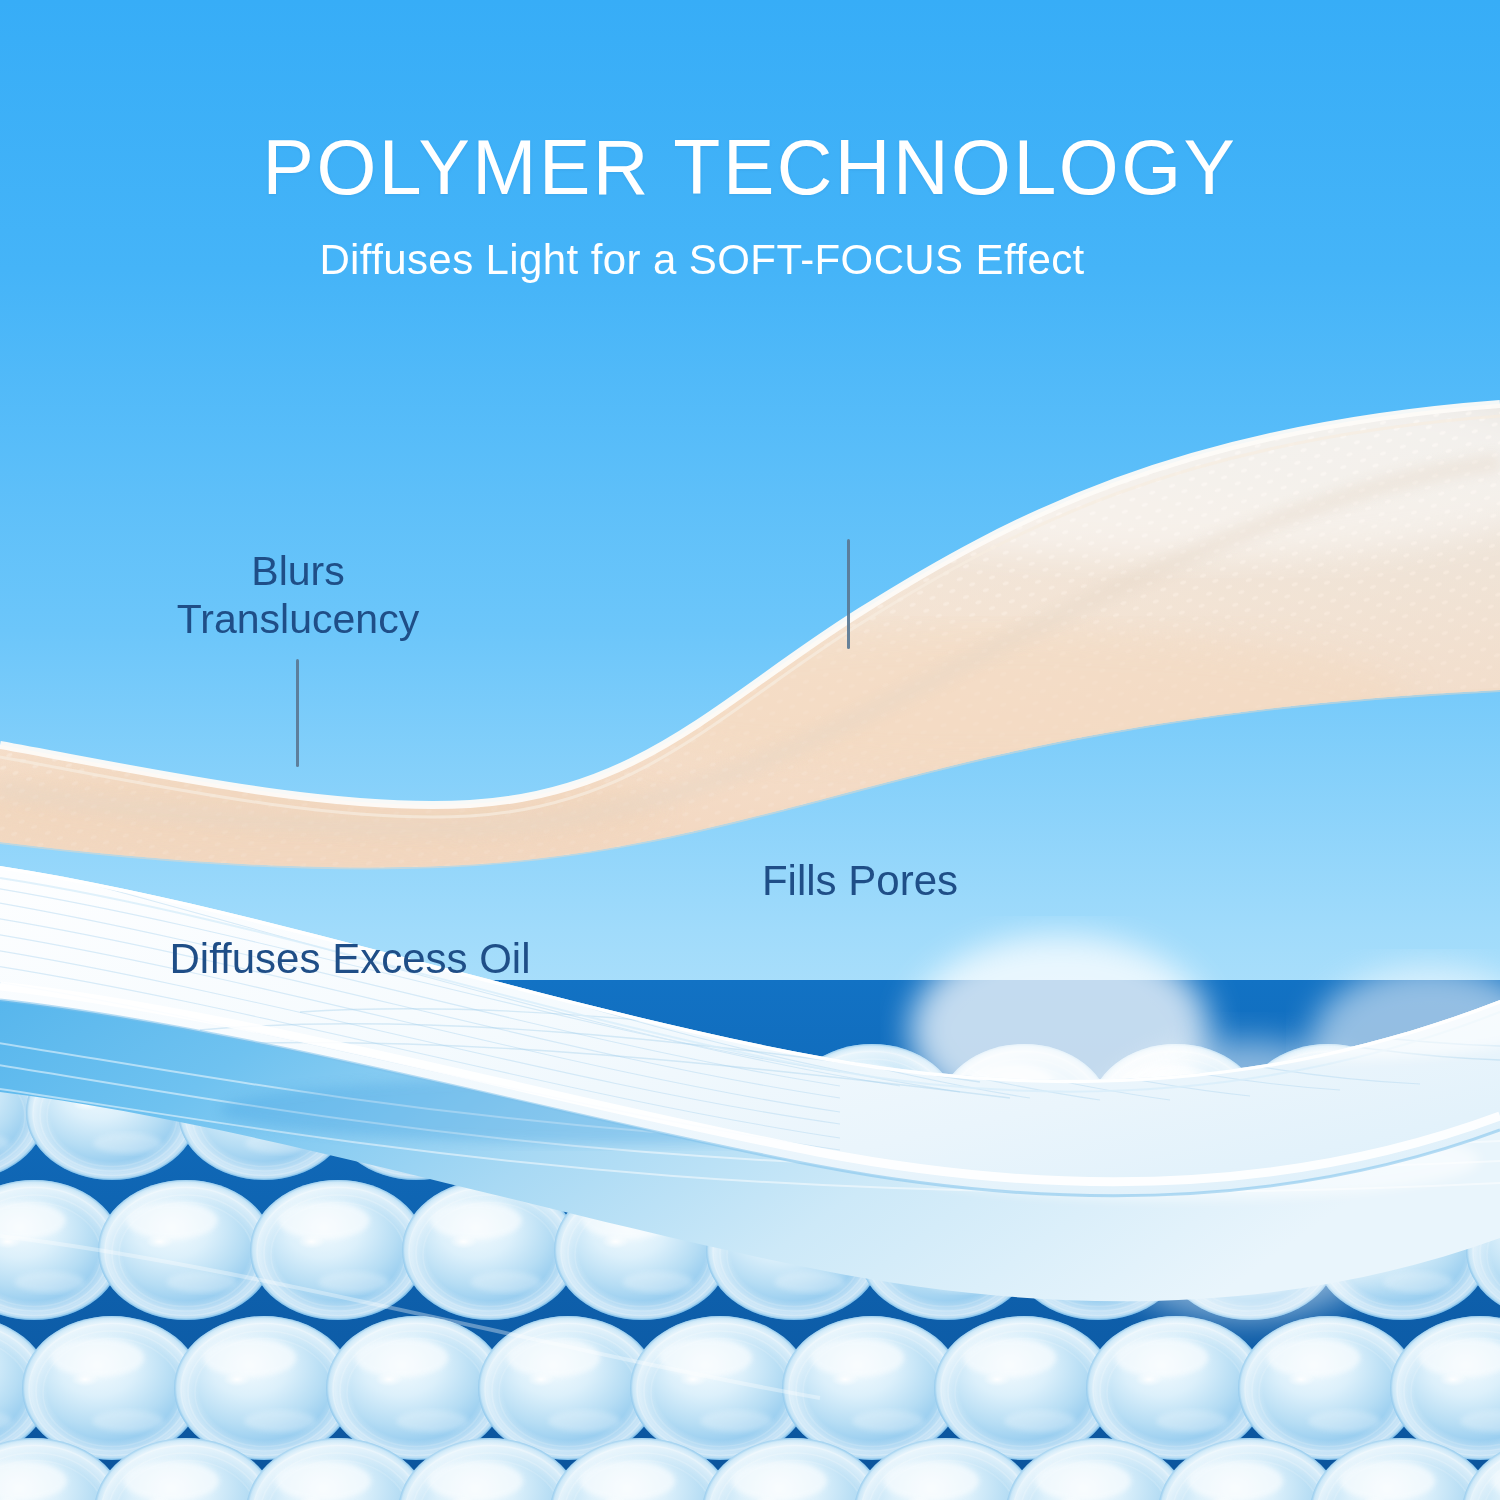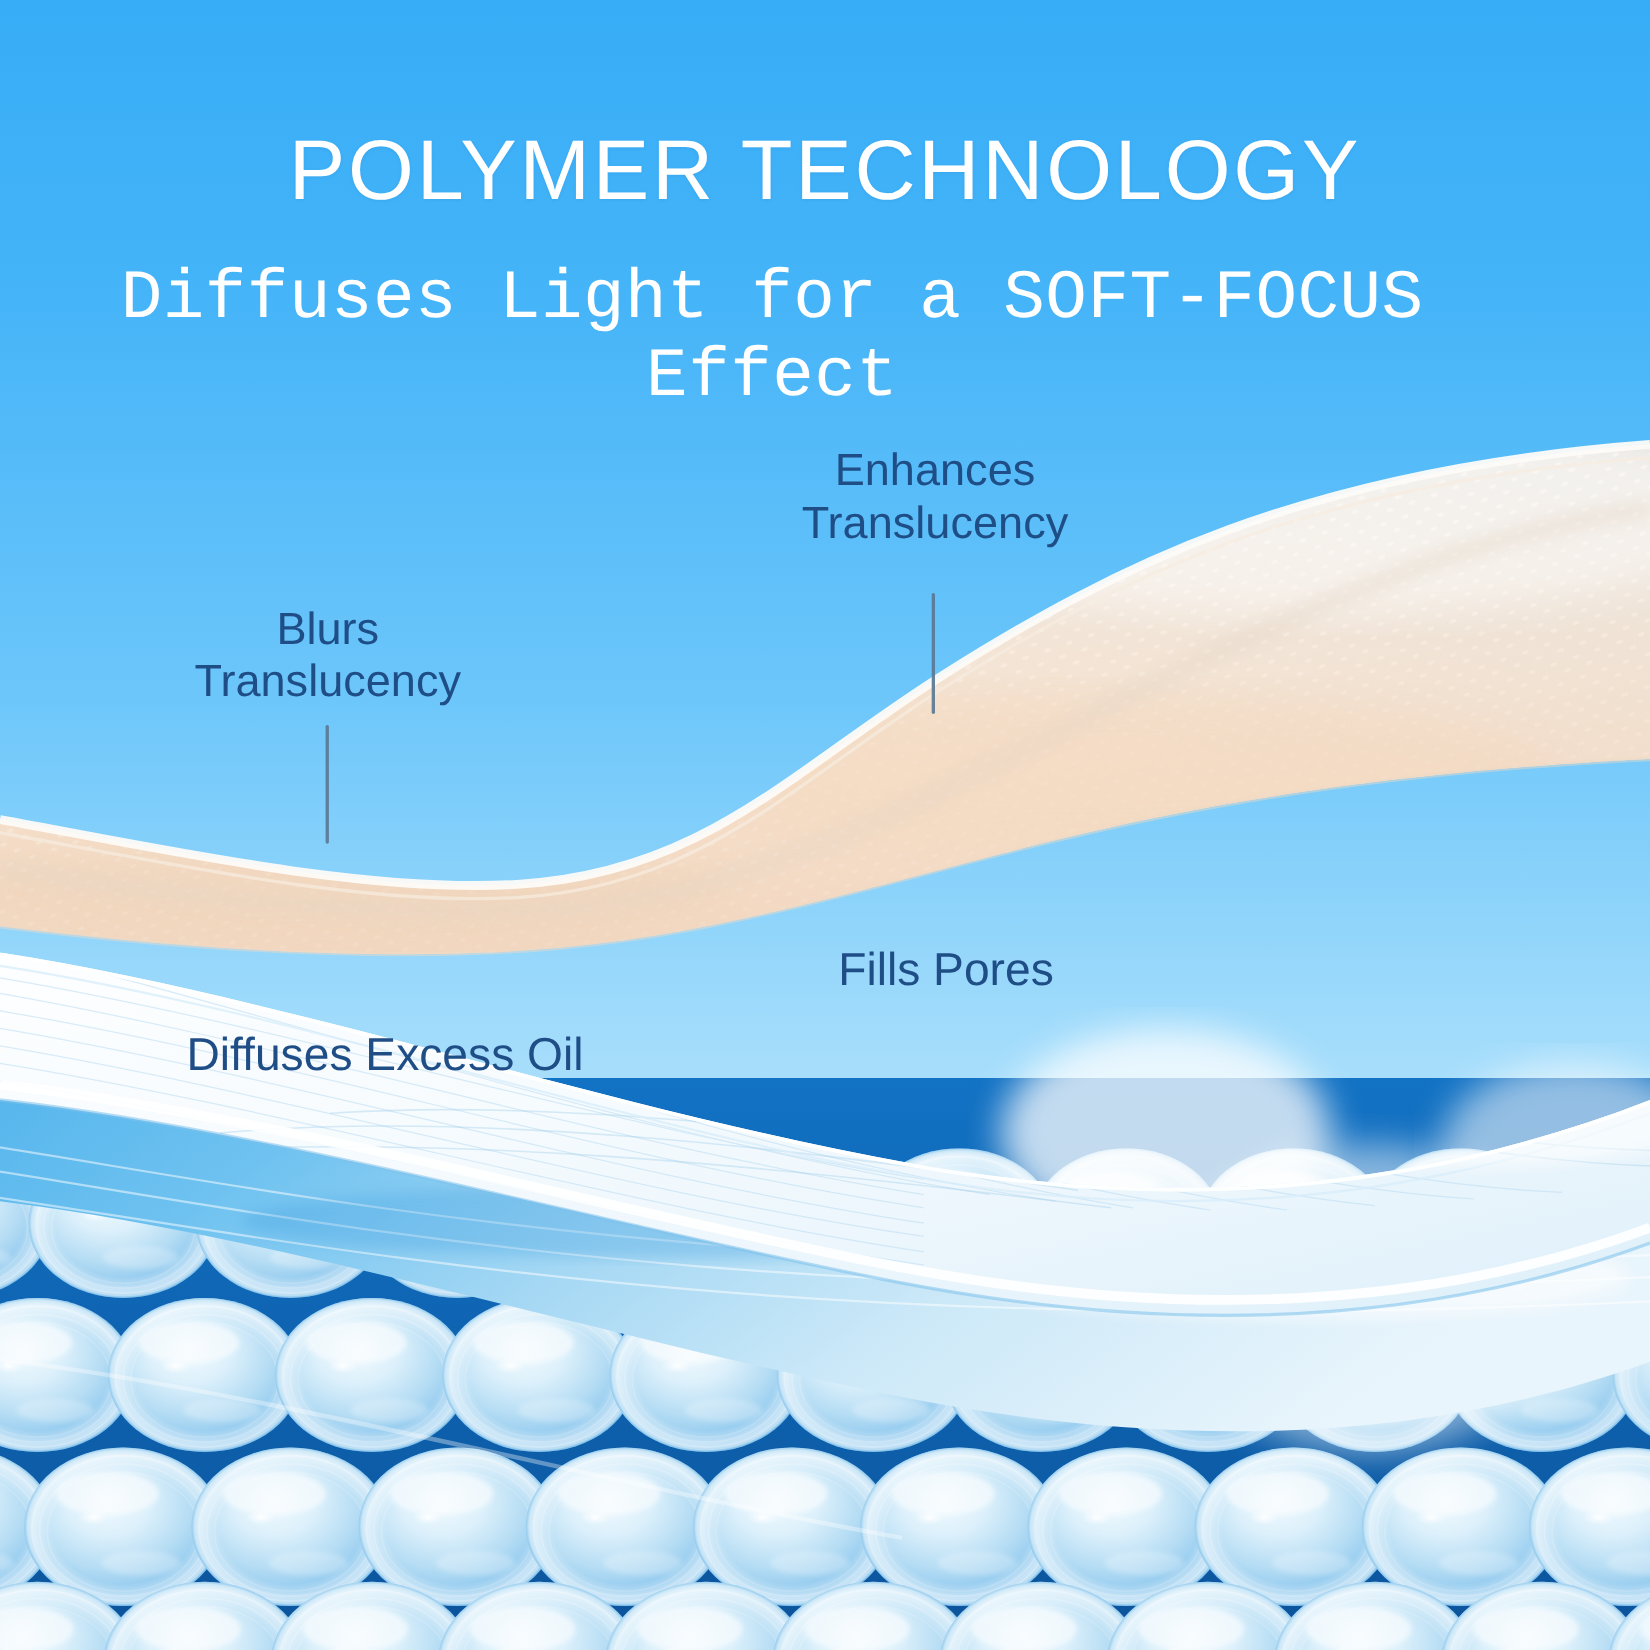--- a/index.html
+++ b/index.html
@@ -7,30 +7,30 @@
     position:relative;
     width:1500px;height:1500px;
     overflow:hidden;
     font-family:"Liberation Sans", sans-serif;
     background:linear-gradient(to bottom,#37ADF7 0%,#45B4F8 18%,#6CC6FA 42%,#A0DBFB 62%,#BEE6FA 76%,#CDEBFB 88%,#D6EEFC 100%);
   }
   .layer{position:absolute;left:0;top:0;width:1500px;height:1500px;}
 
   
   #title{
-    position:absolute;left:0;top:115px;width:1500px;
+    position:absolute;left:0;top:127px;width:1500px;
     text-align:center;color:#ffffff;
     font-size:77px;font-weight:300;letter-spacing:2.5px;
     line-height:1.05;
     text-shadow:0 1px 3px rgba(20,80,140,.10);
   }
   #subtitle{
     position:absolute;left:0;top:236px;width:1404px;
     text-align:center;color:#ffffff;
-    font-size:63px;font-weight:300;letter-spacing:.4px;font-family:Liberation Mono, monospace;
+    font-size:42px;font-weight:300;letter-spacing:.4px;
   }
   .callout{
     position:absolute;color:#1F4E87;
     font-size:41px;font-weight:400;line-height:1.16;
     text-align:center;white-space:pre-line;
   }
   #lbl-translucency{left:610px;top:404px;width:480px;}
   #lbl-blurs{left:98px;top:548px;width:400px;}
   #lbl-pores{left:700px;top:857px;width:320px;font-size:42px;}
   #lbl-oil{left:70px;top:935px;width:560px;font-size:42px;text-align:center;}
@@ -617,22 +617,20 @@
 
     <path d="M0,842 C130,858 290,872 440,866 C600,860 720,826 880,784 C1030,744 1210,704 1500,690" stroke="#EFD9C4" stroke-width="4" fill="none" opacity=".45"></path>
   </svg>
 
   <div id="textlayer" class="layer">
 
     <div id="title">POLYMER TECHNOLOGY</div>
 
     <div id="subtitle">Diffuses Light for a SOFT-FOCUS Effect</div>
 
-    <div class="callout" id="lbl-translucency">Enhances
-Translucency</div>
 
     <div class="callout" id="lbl-blurs">Blurs
 Translucency</div>
 
     <div class="callout" id="lbl-pores">Fills Pores</div>
 
     <div class="callout" id="lbl-oil">Diffuses Excess Oil</div>
 
     <div class="leader" id="leader-a"></div>
     <div class="leader" id="leader-b"></div>

